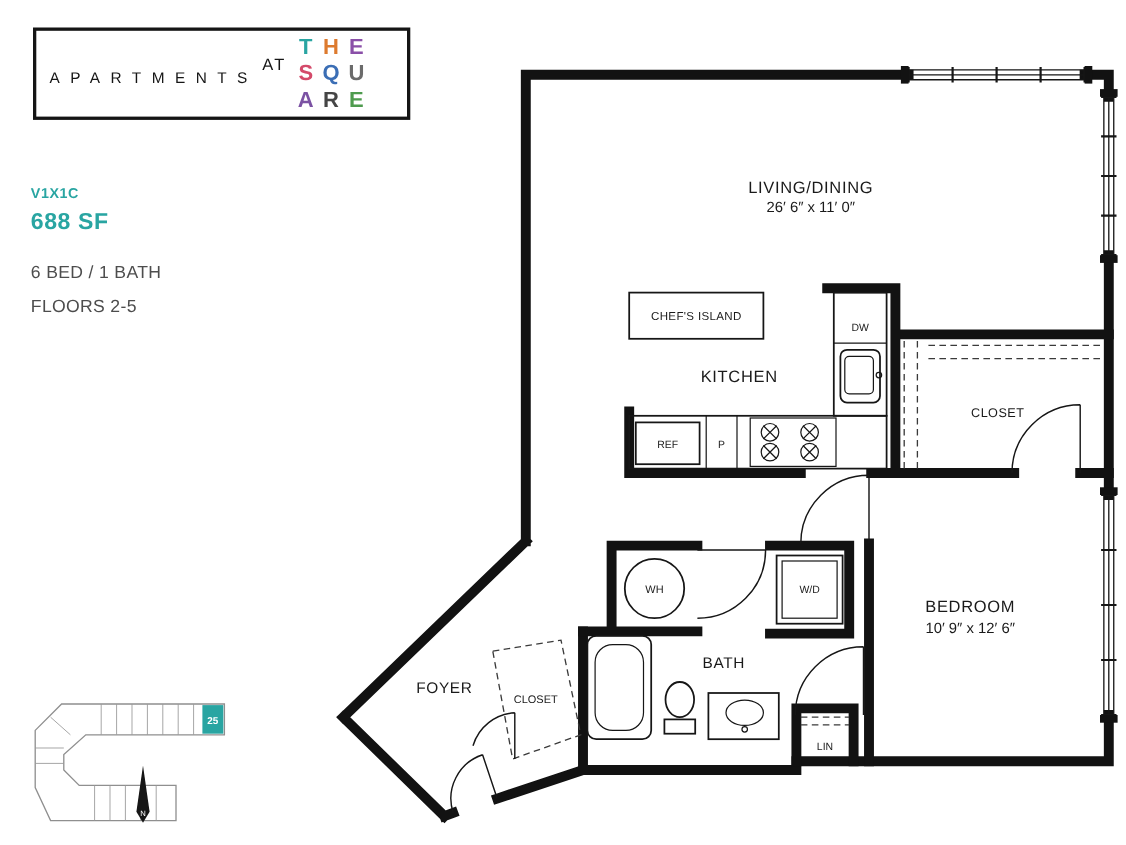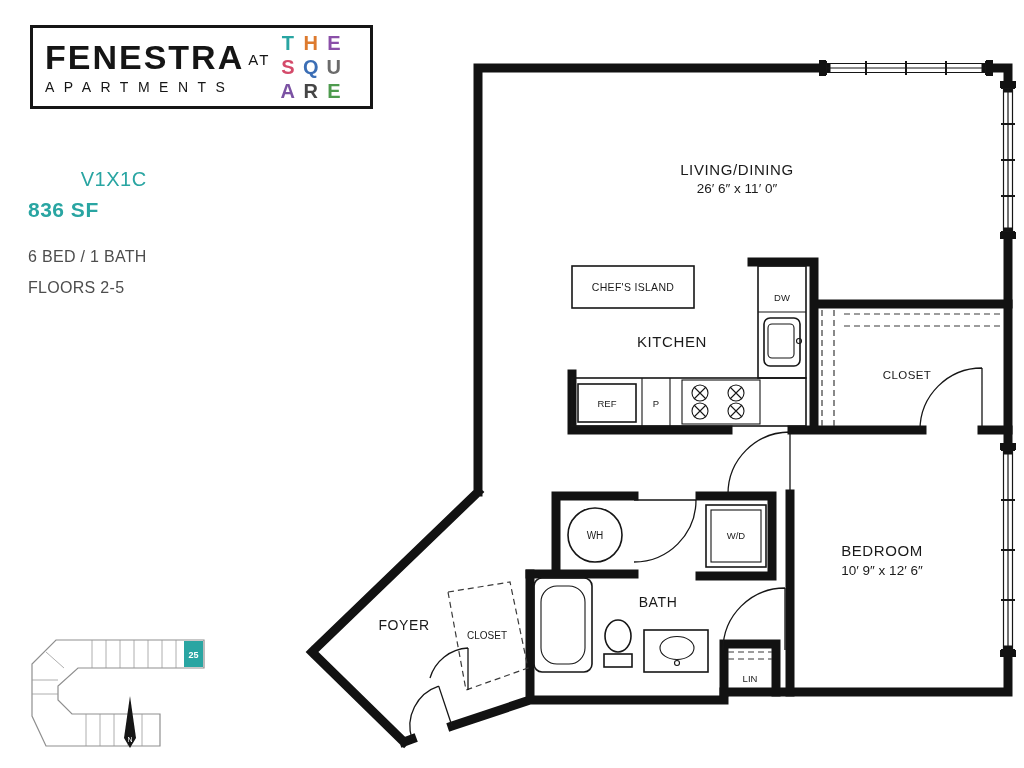--- a/index.html
+++ b/index.html
@@ -14,21 +14,21 @@
     display:flex;align-items:center;padding:0 12px;background:#fff;
   }
   .logo-left{display:flex;flex-direction:column;}
   .logo-name{font-size:34px;font-weight:700;letter-spacing:2px;color:#151515;line-height:1;white-space:nowrap;}
   .logo-sub{font-size:14px;letter-spacing:9.5px;color:#151515;margin-top:5px;white-space:nowrap;}
   .logo-at{font-size:15px;letter-spacing:2px;color:#151515;margin:0 6px 0 4px;transform:translateY(-8px);}
   .logo-grid{display:grid;grid-template-columns:repeat(3,23px);grid-auto-rows:24px;
     text-align:center;font-size:20px;font-weight:700;line-height:24px;}
   
   .unit-info{position:absolute;left:28px;top:168px;}
-  .unit-code{font-size:20px;font-weight:400;letter-spacing:.5px;color:#29A5A2;text-align:right;}
+  .unit-code{font-size:13px;font-weight:700;letter-spacing:.5px;color:#29A5A2;}
   .unit-area{font-size:21px;font-weight:700;letter-spacing:.5px;color:#29A5A2;margin-top:7px;}
   .unit-bedbath{font-size:16px;color:#4d4d4d;margin-top:26px;letter-spacing:.3px;}
   .unit-floors{font-size:16px;color:#4d4d4d;margin-top:13px;letter-spacing:.3px;}
   
   .plan{position:absolute;left:0;top:0;}
   .plan text{fill:#1a1a1a;font-family:"Liberation Sans",sans-serif;}
   .w{stroke:#121212;stroke-width:9;fill:none;stroke-linecap:square;}
   .t{stroke:#161616;stroke-width:1.6;fill:none;}
   .t2{stroke:#161616;stroke-width:1.1;fill:none;}
   .arc{stroke:#161616;stroke-width:1.3;fill:none;}
@@ -51,40 +51,39 @@
   .north{fill:#161616;stroke:none;}
   .northlbl{font-size:7px;fill:#ffffff !important;}
 </style>
 </head>
 <body>
 
 <div>
 
   <div class="logo-box">
     <div class="logo-left">
-      <div class="logo-name">FENESTRA</div>
       <div class="logo-sub">APARTMENTS</div>
     </div>
     <div class="logo-at">AT</div>
     <div class="logo-grid">
       <span style="color: rgb(41, 165, 162);">T</span>
       <span style="color: rgb(221, 122, 46);">H</span>
       <span style="color: rgb(138, 79, 168);">E</span>
       <span style="color: rgb(212, 74, 106);">S</span>
       <span style="color: rgb(59, 110, 181);">Q</span>
       <span style="color: rgb(107, 107, 107);">U</span>
       <span style="color: rgb(123, 82, 163);">A</span>
       <span style="color: rgb(69, 69, 69);">R</span>
       <span style="color: rgb(78, 155, 78);">E</span>
     </div>
   </div>
 
   <div class="unit-info">
     <div class="unit-code" style="color: rgb(41, 165, 162);">V1X1C</div>
-    <div class="unit-area" style="color: rgb(41, 165, 162);">836 SF</div>
+    <div class="unit-area" style="color: rgb(41, 165, 162);">688 SF</div>
     <div class="unit-bedbath">6 BED / 1 BATH</div>
     <div class="unit-floors">FLOORS 2-5</div>
   </div>
 
   <svg class="plan" width="1024" height="768" viewBox="0 0 1024 768">
 
     <path class="w" d="M478 68 H826 M986 68 H1008 M1008 68 V88 M1008 232 V450 M1008 650 V692 M724 692 H1008 M724 692 V700 M530 700 H724 M530 574 V700 M530 700 L452 726 M412 739 L404 742 M404 742 L312 652 M312 652 L478 492 M478 68 V492"></path>
     <path class="w" d="M572 430 H728 M792 430 H922 M982 430 H1008 M814 262 V430 M752 262 H814 M814 304 H1008 M790 494 V692 M530 574 H634 M556 496 H634 M556 496 V574 M700 496 H772 M772 496 V576 M700 576 H772 M724 644 H776 M724 644 V692 M776 644 V692 M572 374 V430"></path>
 
     <g>

